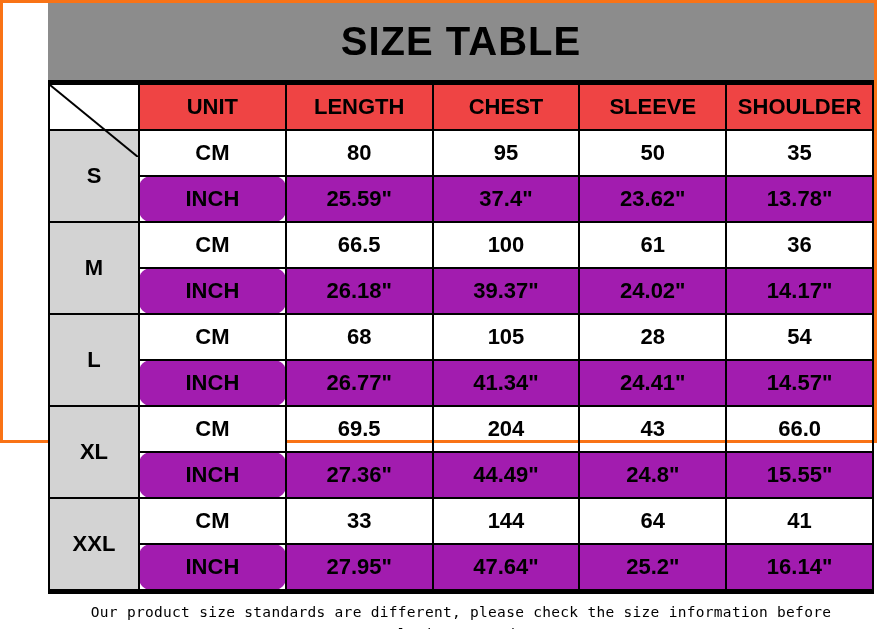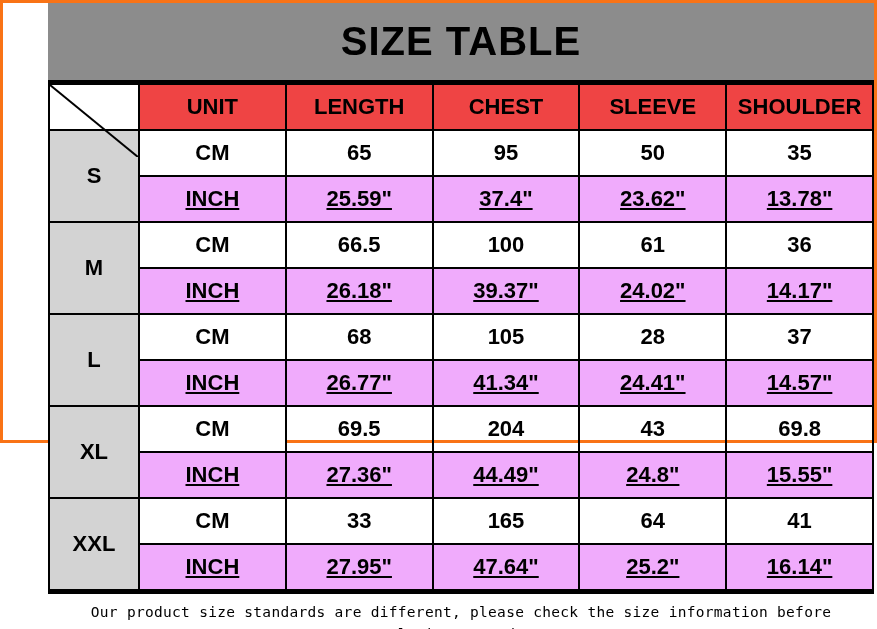--- a/index.html
+++ b/index.html
@@ -69,24 +69,24 @@
     font-size: 23px;
   }
   td.size-cell {
     background: #d3d3d3;
     width: 88px;
     font-size: 23px;
   }
   td.unit-cell {
     background: #ffffff;
     width: 152px;
+    border-radius: 12px;
   }
   td.row-alt .unit-cell, tr.alt td {
-    background: #f0abfc;
-    text-decoration: underline;
+    background: #a21caf;
   }
   .note {
     border-top: 3px solid #000000;
     padding: 8px 12px 6px 12px;
     text-align: center;
     font-family: "DejaVu Sans Mono", monospace;
     font-size: 14.5px;
     line-height: 1.5;
     letter-spacing: 0.3px;
     background: #ffffff;
@@ -114,21 +114,21 @@
         <th>CHEST</th>
         <th>SLEEVE</th>
         <th>SHOULDER</th>
       </tr>
     </thead>
     <tbody>
 
       <tr>
         <td class="size-cell" rowspan="2">S</td>
         <td class="unit-cell">CM</td>
-        <td>65</td>
+        <td>80</td>
         <td>95</td>
         <td>50</td>
         <td>35</td>
       </tr>
       <tr class="alt">
         <td class="unit-cell">INCH</td>
         <td>25.59"</td>
         <td>37.4"</td>
         <td>23.62"</td>
         <td>13.78"</td>
@@ -149,51 +149,51 @@
         <td>24.02"</td>
         <td>14.17"</td>
       </tr>
 
       <tr>
         <td class="size-cell" rowspan="2">L</td>
         <td class="unit-cell">CM</td>
         <td>68</td>
         <td>105</td>
         <td>28</td>
-        <td>37</td>
+        <td>54</td>
       </tr>
       <tr class="alt">
         <td class="unit-cell">INCH</td>
         <td>26.77"</td>
         <td>41.34"</td>
         <td>24.41"</td>
         <td>14.57"</td>
       </tr>
 
       <tr>
         <td class="size-cell" rowspan="2">XL</td>
         <td class="unit-cell">CM</td>
         <td>69.5</td>
         <td>204</td>
         <td>43</td>
-        <td>69.8</td>
+        <td>66.0</td>
       </tr>
       <tr class="alt">
         <td class="unit-cell">INCH</td>
         <td>27.36"</td>
         <td>44.49"</td>
         <td>24.8"</td>
         <td>15.55"</td>
       </tr>
 
       <tr>
         <td class="size-cell" rowspan="2">XXL</td>
         <td class="unit-cell">CM</td>
         <td>33</td>
-        <td>165</td>
+        <td>144</td>
         <td>64</td>
         <td>41</td>
       </tr>
       <tr class="alt">
         <td class="unit-cell">INCH</td>
         <td>27.95"</td>
         <td>47.64"</td>
         <td>25.2"</td>
         <td>16.14"</td>
       </tr>

